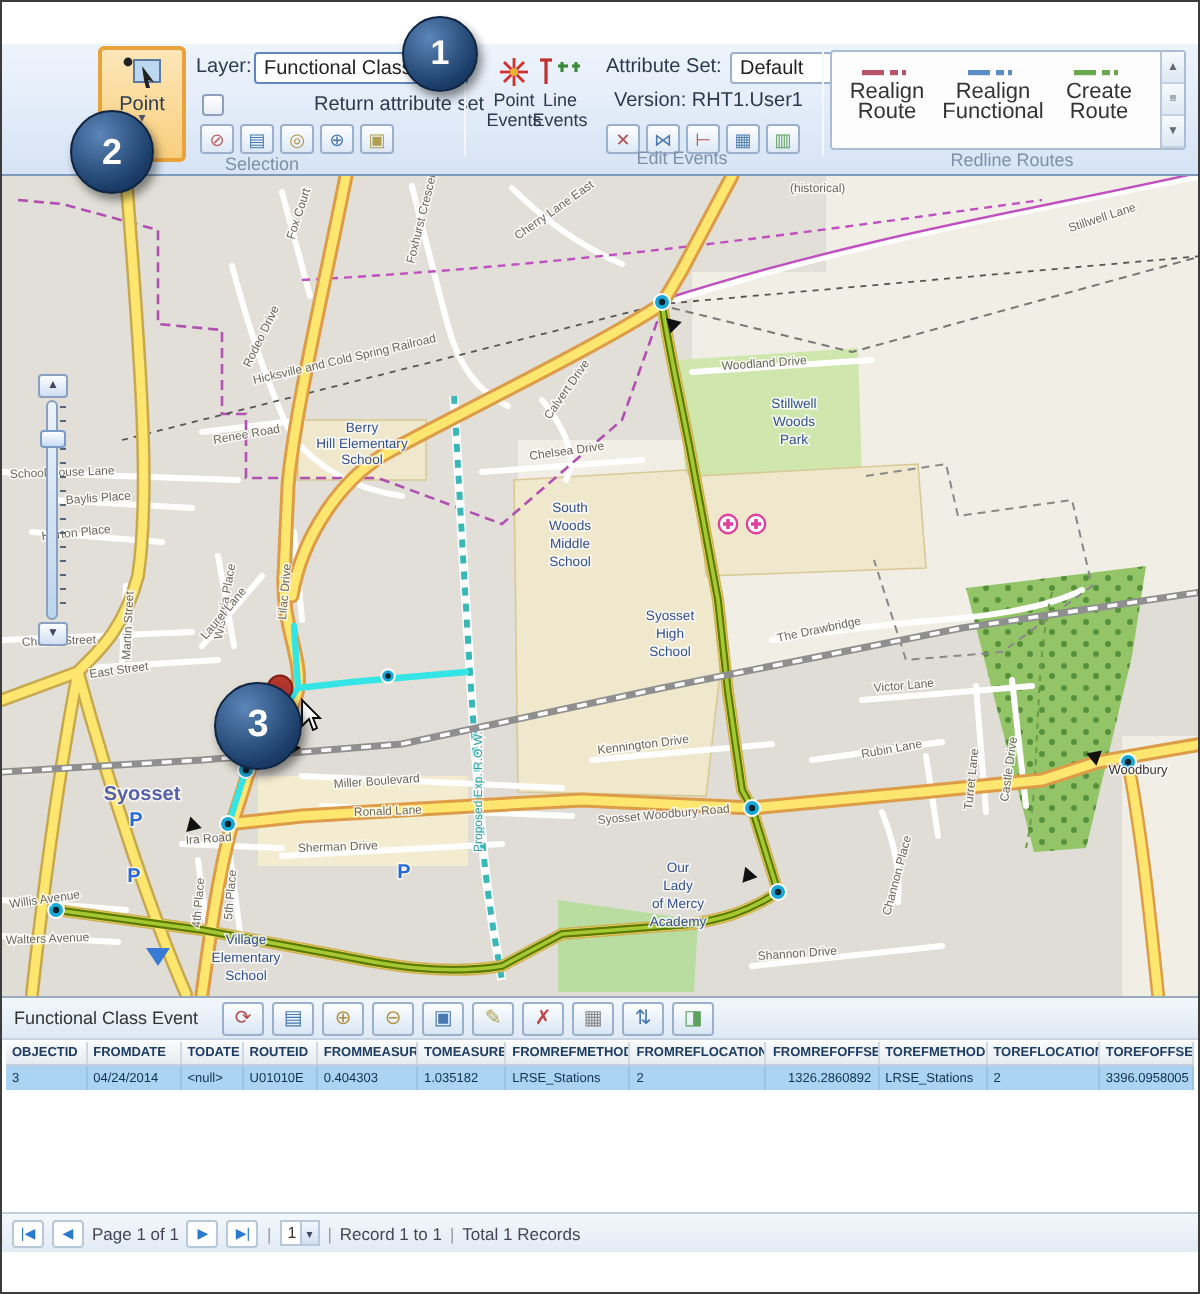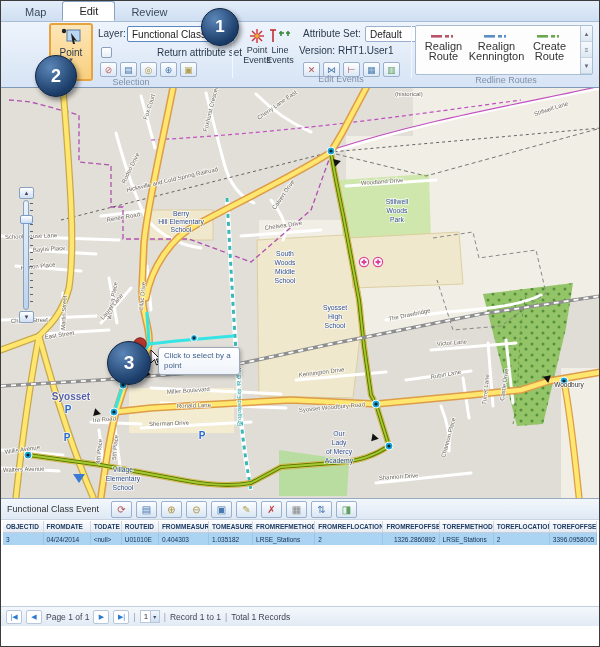--- a/index.html
+++ b/index.html
@@ -96,25 +96,20 @@
   .ftab{position:absolute;left:3px;top:1px;height:19px;background:linear-gradient(#ffffff,#eef4fa);
         border:1px solid #a8bcd4;border-radius:2px;display:flex;align-items:center;
         padding:0 8px;font-size:9px;color:#334;}
   .ftab .x{margin-left:8px;color:#889;font-size:9px;}
 </style>
 </head>
 <body>
 
 <div class="app">
 
-  <div class="tabbar">
-    <div class="tab">Map</div>
-    <div class="tab active">Edit</div>
-    <div class="tab">Review</div>
-  </div>
 
   <div class="ribbon">
 
     <div class="bigbtn hl" style="left:48px;top:1px;width:44px;height:58px;">
       <svg width="22" height="20">
         <circle cx="4" cy="4" r="2.2" fill="#222"></circle>
         <rect x="7" y="3" width="13" height="11" fill="#bcd8f0" stroke="#5a7aa0"></rect>
         <path d="M11,6 L17,14 L14,13 L15,17 L13,17 L12,13 Z" fill="#222"></path>
       </svg>
       <span>Point</span>
@@ -164,21 +159,21 @@
           </g>
       </svg>
       <span>Line</span>
       <span>Events</span>
     </div>
     <span class="lbl" style="left:302px;top:6px;">Attribute Set:</span>
     <div class="dd" style="left:364px;top:4px;width:84px;border-color:#9ab0cc;">
       <span class="txt">Default</span>
       <span class="dbtn">▾</span>
     </div>
-    <span class="lbl" style="left:298px;top:23px;">Version: RHT1.User1</span>
+    <span class="lbl" style="left:306px;top:23px;">Version: RHT1.User1</span>
     <div class="minirow" style="left:302px;top:40px;">
       <span class="mini" style="color:#b05050">✕</span>
       <span class="mini" style="color:#4878b0">⋈</span>
       <span class="mini" style="color:#b05050">⊢</span>
       <span class="mini" style="color:#5080b0">▦</span>
       <span class="mini" style="color:#60a060">▥</span>
     </div>
     <div class="g-label" style="left:290px;top:52px;width:100px;">Edit Events</div>
     <div class="vdiv" style="left:410px;"></div>
 
@@ -192,21 +187,21 @@
         <span>Realign</span>
         <span>Route</span>
       </div>
       <div class="gitem">
         <svg width="26" height="9">
           <rect y="3" width="11" height="2.6" fill="#5b8ec4"></rect>
             <rect x="14" y="3" width="4" height="2.6" fill="#5b8ec4"></rect>
             <rect x="20" y="3" width="2" height="2.6" fill="#5b8ec4"></rect>
         </svg>
         <span>Realign</span>
-        <span>Kennington</span>
+        <span>Functional</span>
       </div>
       <div class="gitem">
         <svg width="26" height="9">
           <rect y="3" width="11" height="2.6" fill="#6aa84f"></rect>
             <rect x="14" y="3" width="4" height="2.6" fill="#6aa84f"></rect>
             <rect x="20" y="3" width="2" height="2.6" fill="#6aa84f"></rect>
         </svg>
         <span>Create</span>
         <span>Route</span>
       </div>
@@ -456,21 +451,20 @@
     
     <div class="slider">
       <div class="sbtn" style="top:0;">▲</div>
       <div class="strack"></div>
       <div class="sticks"></div>
       <div class="shandle"></div>
       <div class="sbtn" style="top:124px;">▼</div>
     </div>
 
     
-    <div class="tooltip" style="position:absolute;left:157px;top:259px;">Click to select by a point</div>
   </div>
 
   <div class="callout" style="left:200px;top:7px;width:38px;height:38px;font-size:17px;">1</div>
   <div class="callout" style="left:34px;top:54px;width:42px;height:42px;font-size:18px;">2</div>
   <div class="callout" style="left:106px;top:340px;width:44px;height:44px;font-size:19px;">3</div>
 
   <div class="tpanel">
     <div class="ttitle">
       <span>Functional Class Event</span>
       <div class="tbtns">

